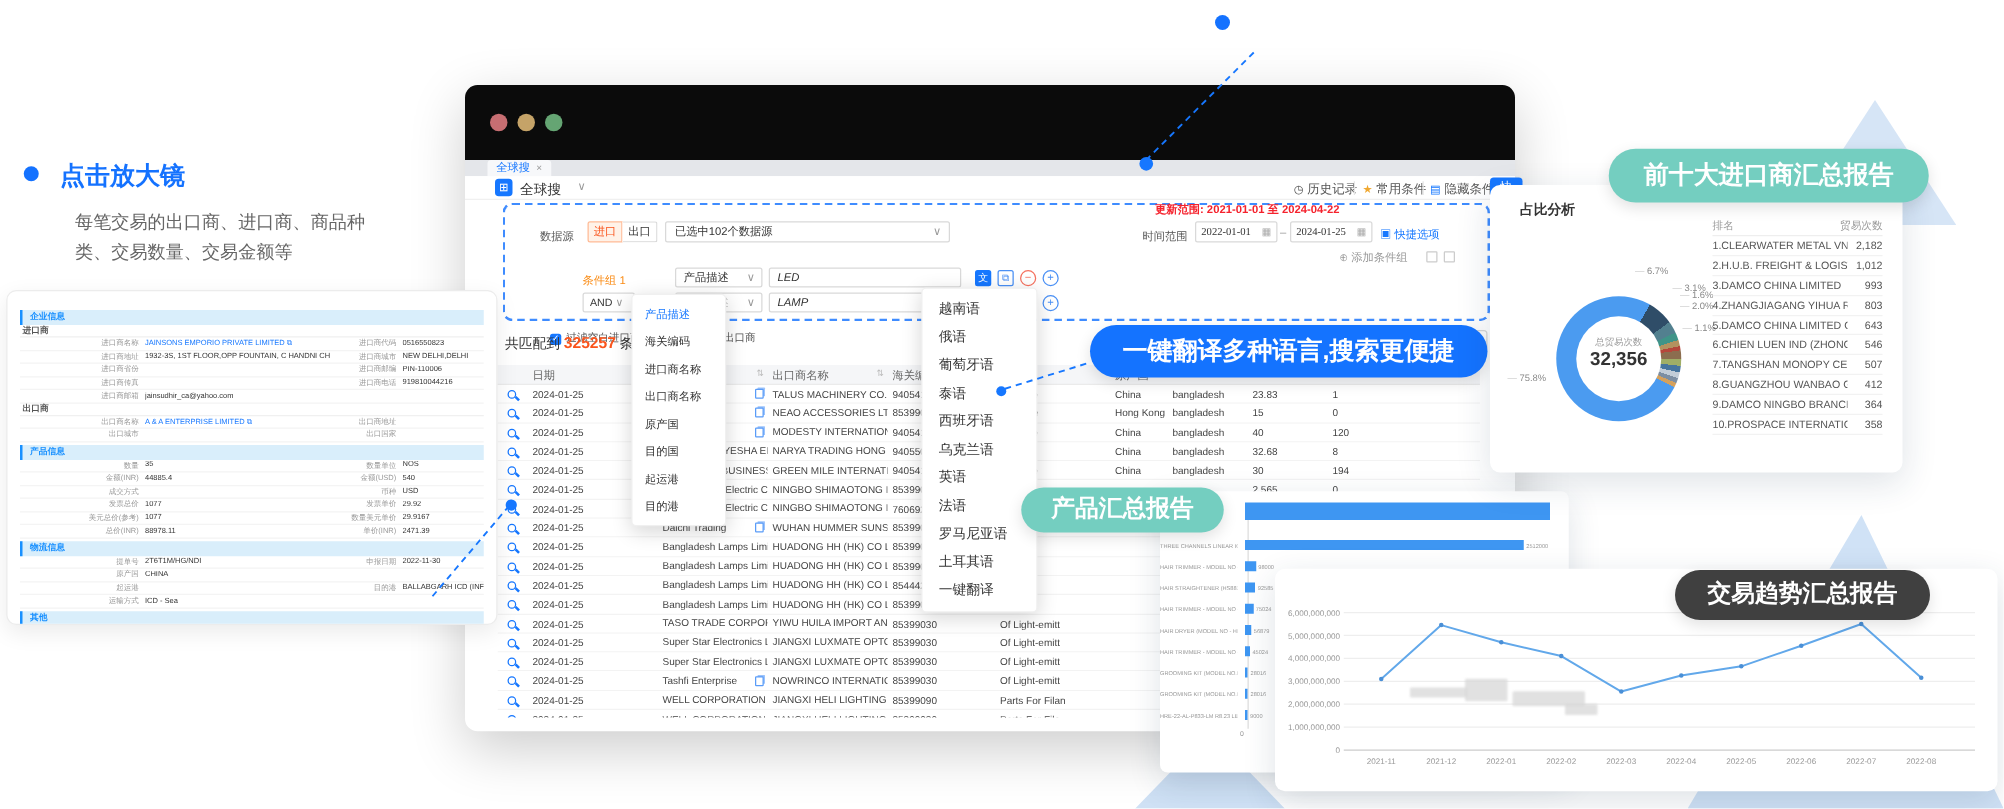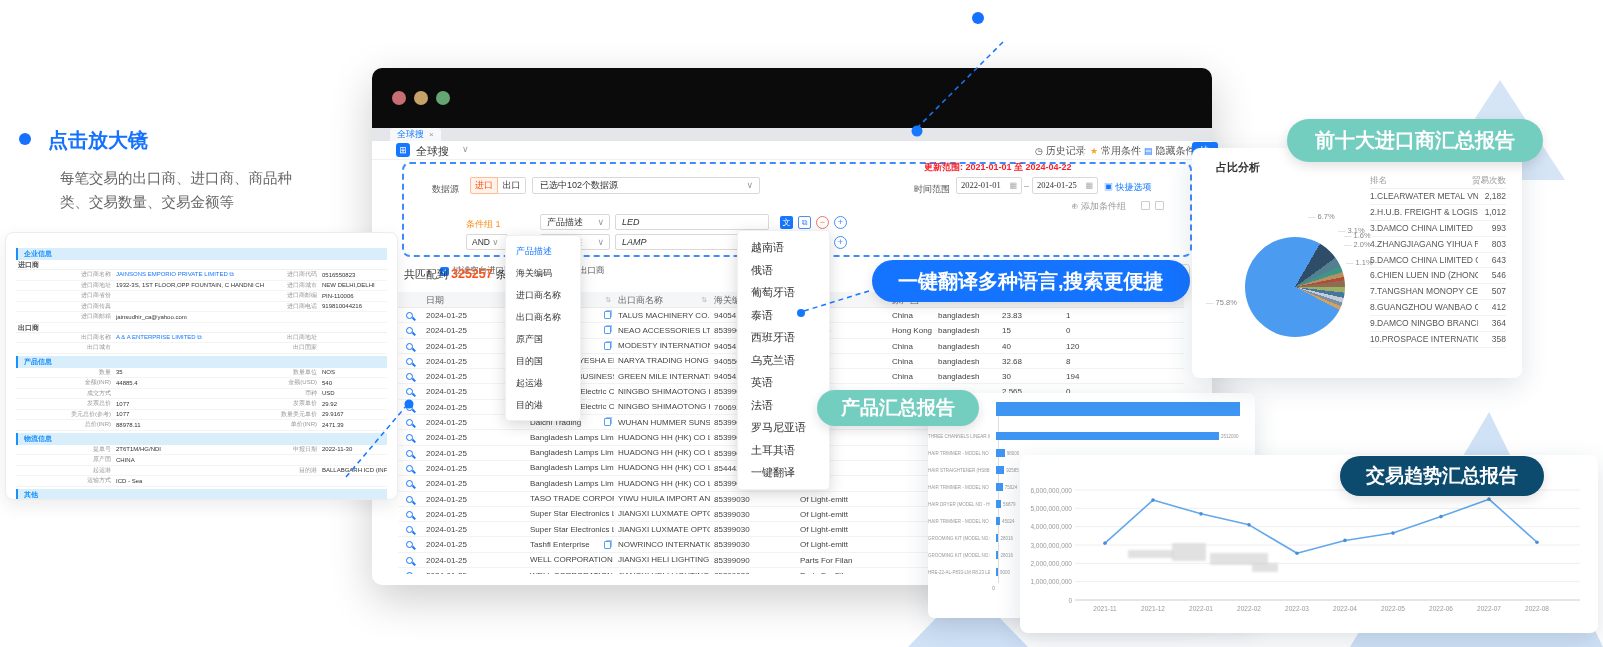--- a/index.html
+++ b/index.html
@@ -114,21 +114,21 @@
   #field-menu .mi { height:22px; line-height:22px; padding-left:10px; font-size:9px; color:#333; }
   #field-menu .mi.sel { color:#1677ff; }
   #lang-menu { left:737px; top:230px; width:93px; z-index:50; padding:5px 0; }
   #lang-menu .mi { height:22.5px; line-height:22.5px; padding-left:13px; font-size:11px; color:#333; }
 
   
   .badge { position:absolute; color:#fff; font-weight:bold; white-space:nowrap; box-shadow:0 4px 12px rgba(0,0,0,.12); }
   #badge-translate { left:872px; top:260px; height:42px; line-height:42px; padding:0 26px; font-size:20px; border-radius:21px; background:#1473ff; z-index:60; }
   #badge-product { left:817px; top:390px; height:36px; line-height:36px; padding:0 24px; font-size:19px; border-radius:18px; background:#74cec0; z-index:55; }
   #badge-importer { left:1287px; top:119px; height:43px; line-height:43px; padding:0 28px; font-size:20px; border-radius:22px; background:#74cec0; z-index:70; }
-  #badge-trend { left:1340px; top:456px; height:40px; line-height:40px; padding:0 26px; font-size:19px; border-radius:20px; background:#0c4a6e; z-index:75; }
+  #badge-trend { left:1340px; top:456px; height:40px; line-height:40px; padding:0 26px; font-size:19px; border-radius:20px; background:#404040; z-index:75; }
 
   
   #imp-panel { position:absolute; left:1192px; top:148px; width:330px; height:230px; background:#fff; border-radius:8px;
     box-shadow:0 8px 28px rgba(31,56,88,.14); z-index:65; }
   #imp-title { position:absolute; left:24px; top:12px; font-size:11px; color:#333; font-weight:bold; }
   #donut { position:absolute; left:53px; top:89px; width:100px; height:100px; border-radius:50%; }
   #donut-hole { position:absolute; left:69px; top:105px; width:68px; height:68px; border-radius:50%; background:#fff; text-align:center; }
   #donut-hole .lab { font-size:7.5px; color:#999; margin-top:16px; }
   #donut-hole .val { font-size:15px; color:#333; font-weight:bold; }
   .pct { position:absolute; font-size:7.5px; color:#888; white-space:nowrap; }
@@ -745,20 +745,24 @@
     </div>
 
   <div class="badge" id="badge-translate">一键翻译多种语言,搜索更便捷</div>
   <div class="badge" id="badge-product">产品汇总报告</div>
   <div class="badge" id="badge-importer">前十大进口商汇总报告</div>
   <div class="badge" id="badge-trend">交易趋势汇总报告</div>
 
   <div id="imp-panel">
     <div id="imp-title">占比分析</div>
     <div id="donut" style="background: conic-gradient(from 30deg, rgb(47, 77, 104) 0%, rgb(47, 77, 104) 6.7%, rgb(82, 128, 143) 6.7%, rgb(82, 128, 143) 9.8%, rgb(63, 148, 136) 9.8%, rgb(63, 148, 136) 11.8%, rgb(179, 146, 95) 11.8%, rgb(179, 146, 95) 13.4%, rgb(181, 71, 59) 13.4%, rgb(181, 71, 59) 14.5%, rgb(140, 109, 79) 14.5%, rgb(140, 109, 79) 16.7%, rgb(159, 174, 102) 16.7%, rgb(159, 174, 102) 18.5%, rgb(70, 117, 158) 18.5%, rgb(70, 117, 158) 20.2%, rgb(194, 205, 216) 20.2%, rgb(194, 205, 216) 21.7%, rgb(125, 143, 163) 21.7%, rgb(125, 143, 163) 23%, rgb(212, 161, 94) 23%, rgb(212, 161, 94) 24.2%, rgb(75, 155, 240) 24.2%, rgb(75, 155, 240) 100%);"></div>
+    <div id="donut-hole">
+      <div class="lab">总贸易次数</div>
+      <div class="val">32,356</div>
+    </div>
     <div id="pct-labels">
         <span class="pct pl-0">6.7%</span>
         <span class="pct pl-1">3.1%</span>
         <span class="pct pl-2">2.0%</span>
         <span class="pct pl-3">1.6%</span>
         <span class="pct pl-4">1.1%</span>
         <span class="pct pl-5">75.8%</span>
       </div>
     <div id="imp-list">
       <div id="imp-list-head">

